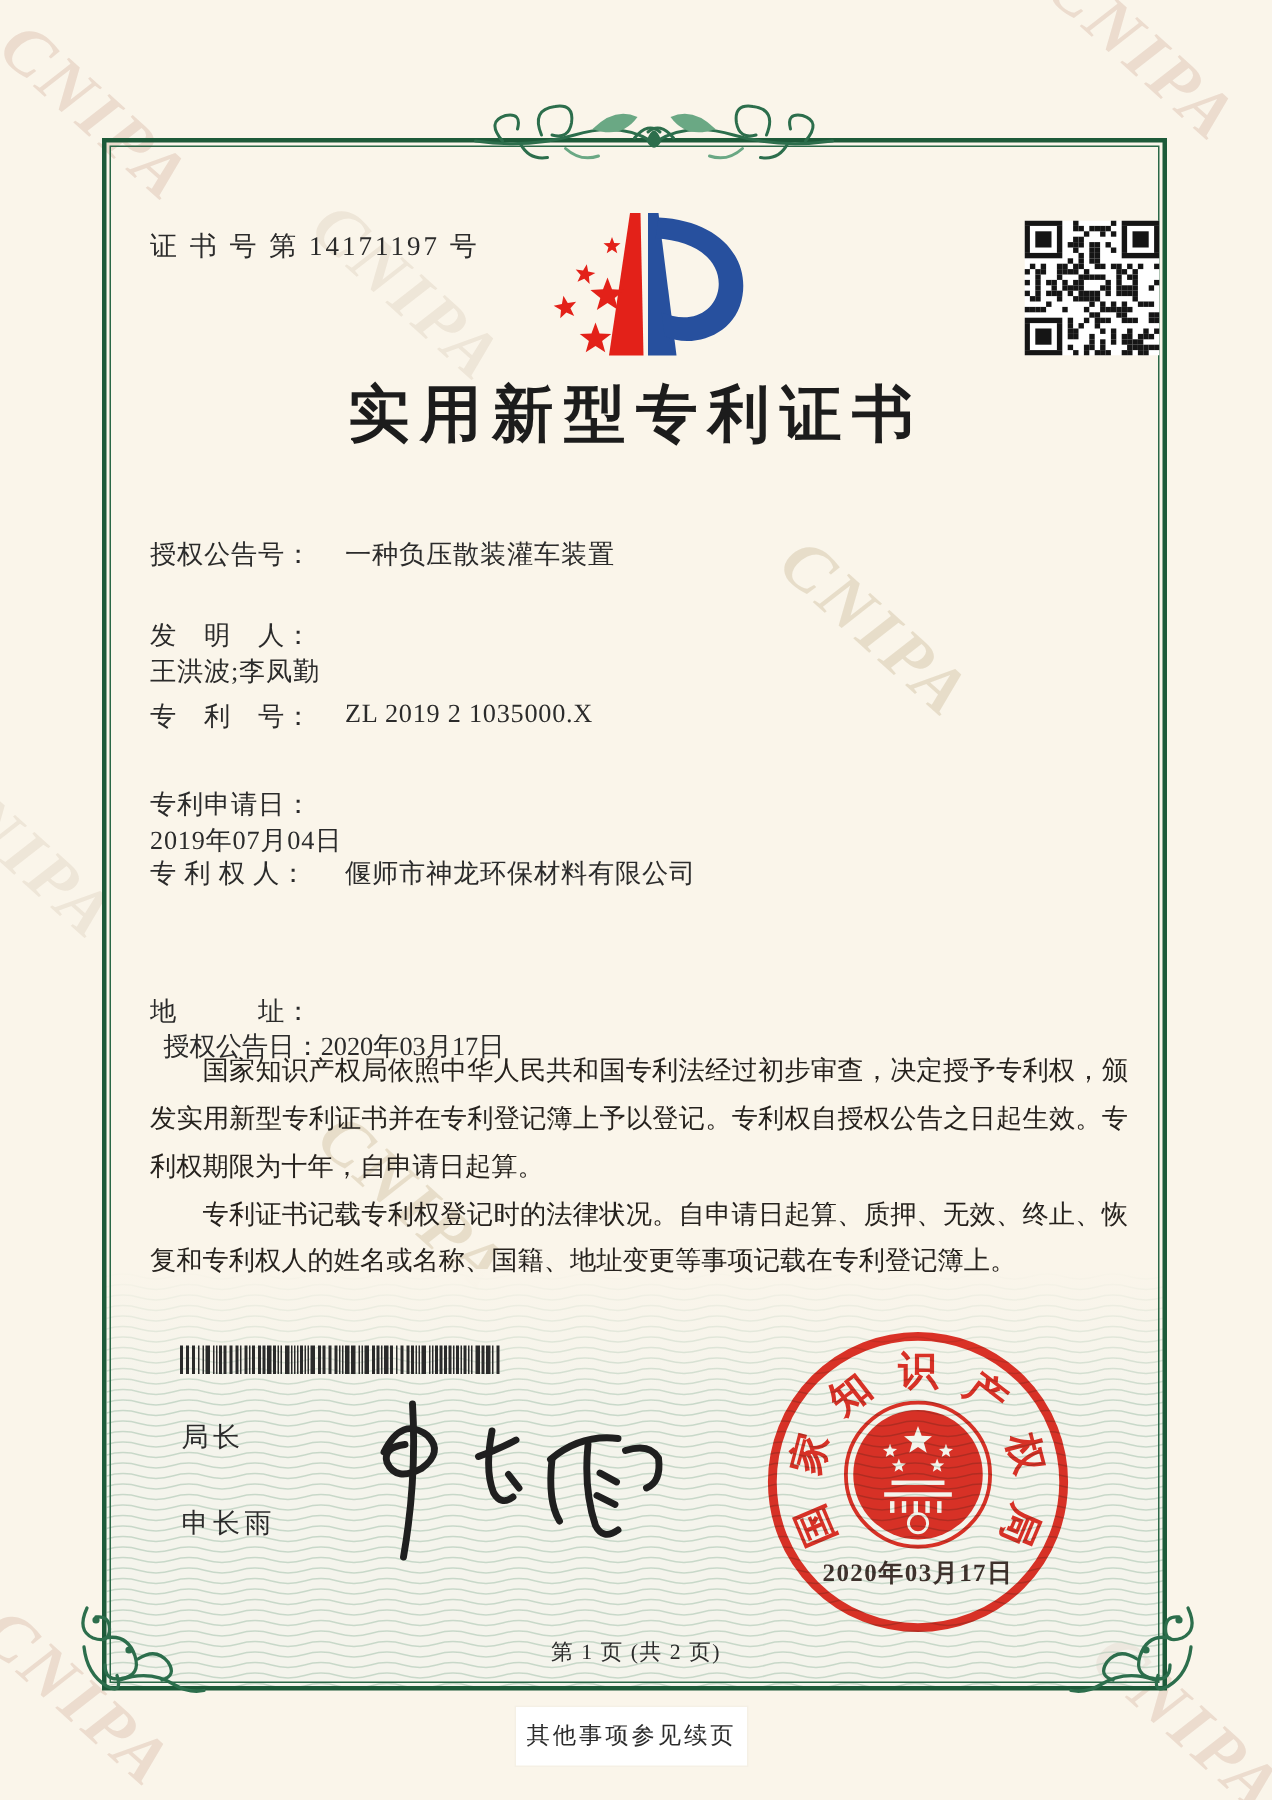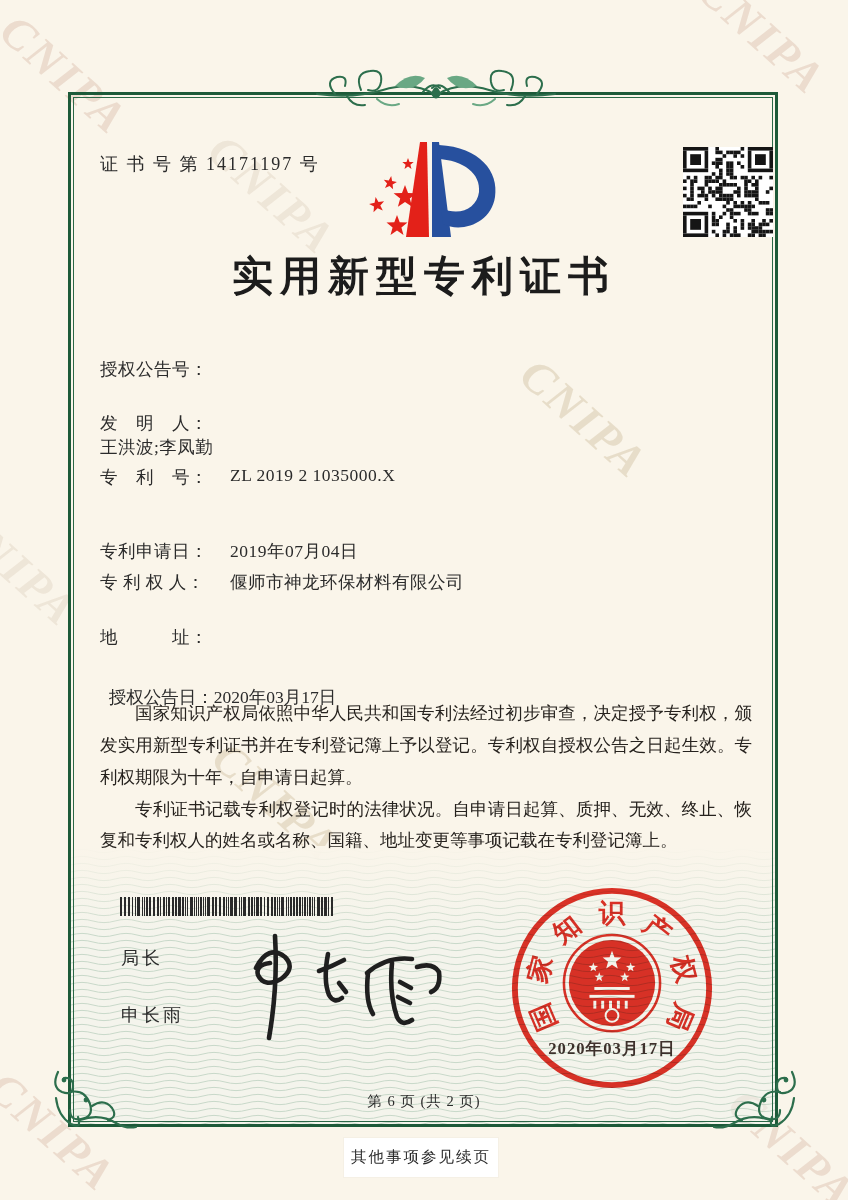--- a/index.html
+++ b/index.html
@@ -38,21 +38,21 @@
   .cert-no{position:absolute;left:100px;top:152px;font-size:18px;letter-spacing:2px;z-index:3;}
   #logo{position:absolute;left:344px;top:134px;z-index:3;}
   #qr-svg{position:absolute;left:683px;top:147px;z-index:3;}
   .title{
     position:absolute;left:0;top:249px;width:848px;text-align:center;
     font-size:41px;font-weight:bold;letter-spacing:7px;z-index:3;color:#1c1c1c;
   }
   .frow{position:absolute;display:flex;font-size:17.5px;white-space:pre;}
   .flabel{min-width:130px;letter-spacing:.5px;}
   .fvalue{letter-spacing:.5px;}
-  .r0{top:357px;} .r1{top:411px;} .r2{top:465px;} .r3{top:539px;} .r4{top:570px;} .r5{top:625px;}
+  .r0{top:357px;} .r1{top:411px;} .r2{top:465px;} .r3{top:524px;flex-direction:column;} .r4{top:570px;} .r5{top:625px;}
   .grant{position:absolute;top:664px;left:100px;width:680px;font-size:17.5px;white-space:pre;z-index:3;}
   .grant .pair2{position:absolute;left:355px;top:0;}
   
   .bodytext{
     position:absolute;left:100px;top:698px;width:652px;z-index:3;
     font-size:17.5px;line-height:1.82;text-align:justify;color:#26221e;
   }
   .bodytext p{margin:0;text-indent:2em;}
   
   #barcode{position:absolute;left:120px;top:897px;width:216px;height:19px;z-index:3;}
@@ -368,38 +368,39 @@
     <rect x="64.8" y="86.4" width="3.6" height="3.6" fill="#151515"></rect>
     <rect x="68.4" y="86.4" width="3.6" height="3.6" fill="#151515"></rect>
     <rect x="75.60000000000001" y="86.4" width="3.6" height="3.6" fill="#151515"></rect>
     <rect x="79.2" y="86.4" width="3.6" height="3.6" fill="#151515"></rect>
   </svg>
 
 <div class="title">实用新型专利证书</div>
 
 <div class="frow r0" style="left:100px;">
   <span class="flabel">授权公告号：</span>
+  <span class="fvalue">一种负压散装灌车装置</span>
 </div>
 <div class="frow r1" style="left:100px;flex-direction:column;">
   <span class="flabel">发　明　人：</span>
   <span class="fvalue">王洪波;李凤勤</span>
 </div>
 <div class="frow r2" style="left:100px;">
   <span class="flabel">专　利　号：</span>
   <span class="fvalue">ZL 2019 2 1035000.X</span>
 </div>
 <div class="frow r3" style="left:100px;">
   <span class="flabel">专利申请日：</span>
   <span class="fvalue">2019年07月04日</span>
 </div>
 <div class="frow r4" style="left:100px;">
   <span class="flabel">专 利 权 人：</span>
   <span class="fvalue">偃师市神龙环保材料有限公司</span>
 </div>
-<div class="frow r5" style="left:100px;">
+<div class="frow r5" style="left:100px;margin-top:37px;">
   <span class="flabel">地　　　址：</span>
 </div>
 
 <div class="grant">
   <span>授权公告日：</span><span>2020年03月17日</span>
 </div>
 
 <div class="bodytext">
   <p>国家知识产权局依照中华人民共和国专利法经过初步审查，决定授予专利权，颁发实用新型专利证书并在专利登记簿上予以登记。专利权自授权公告之日起生效。专利权期限为十年，自申请日起算。</p>
   <p>专利证书记载专利权登记时的法律状况。自申请日起算、质押、无效、终止、恢复和专利权人的姓名或名称、国籍、地址变更等事项记载在专利登记簿上。</p>
@@ -525,21 +526,21 @@
       <rect x="94" y="118" width="3" height="8"></rect>
       <rect x="102" y="118" width="3" height="8"></rect>
       <rect x="110" y="118" width="3" height="8"></rect>
       <rect x="118" y="118" width="3" height="8"></rect>
     </g>
     <circle cx="105" cy="133" r="6.5" fill="none" stroke="#ffffff" stroke-width="2"></circle>
   </g>
   <text x="105" y="172" class="seal-date">2020年03月17日</text>
 </svg>
 
-<div class="pageno">第 6 页 (共 2 页)</div>
+<div class="pageno">第 1 页 (共 2 页)</div>
 <div class="contnote">其他事项参见续页</div>
 
 <svg id="orn-top" width="250" height="58" viewBox="0 0 250 58">
   <g fill="none" stroke="#2c6e4c" stroke-width="2" stroke-linecap="round">
     <g id="orn-half">
       <path d="M6 31 Q42 36 72 27 Q102 18 123 31"></path>
       <path d="M24 31 q-11 -13 2 -17 q11 -2 8 9"></path>
       <path d="M50 27 q-7 -17 9 -19 q13 -2 11 11 q-2 11 -13 8"></path>
       <path d="M112 29 q9 -11 17 -4"></path>
       <path d="M36 33 q6 11 18 9"></path>

